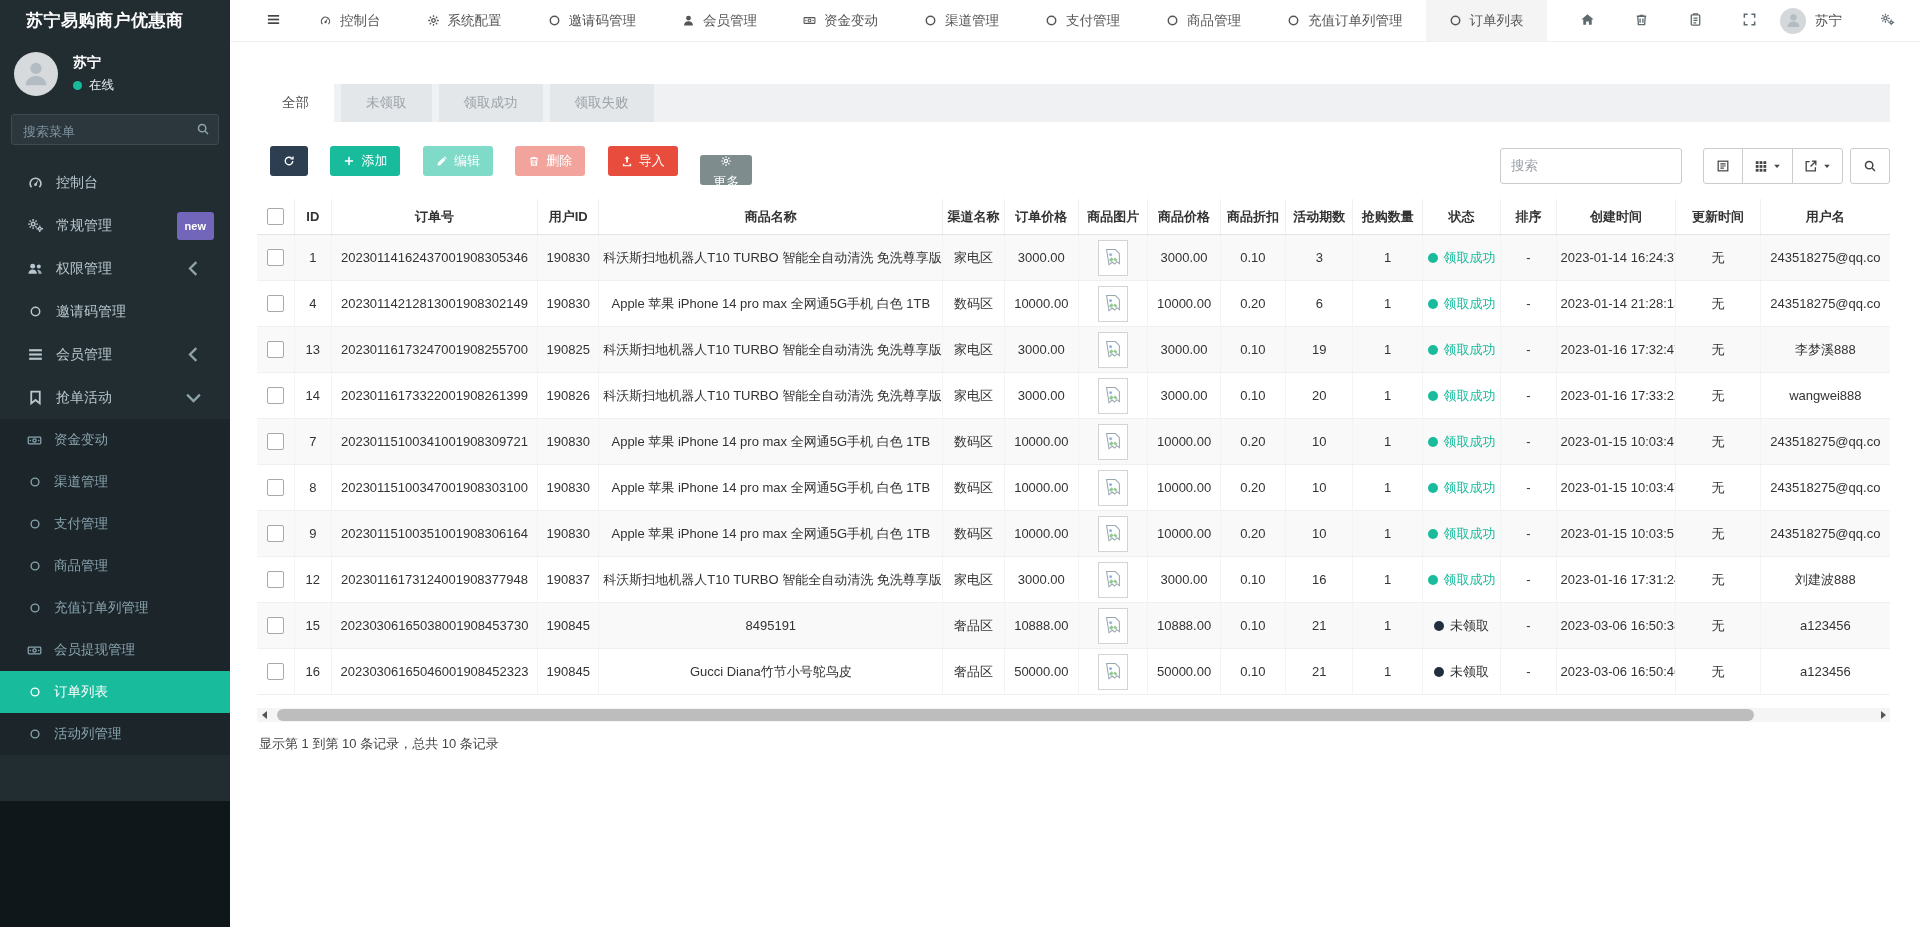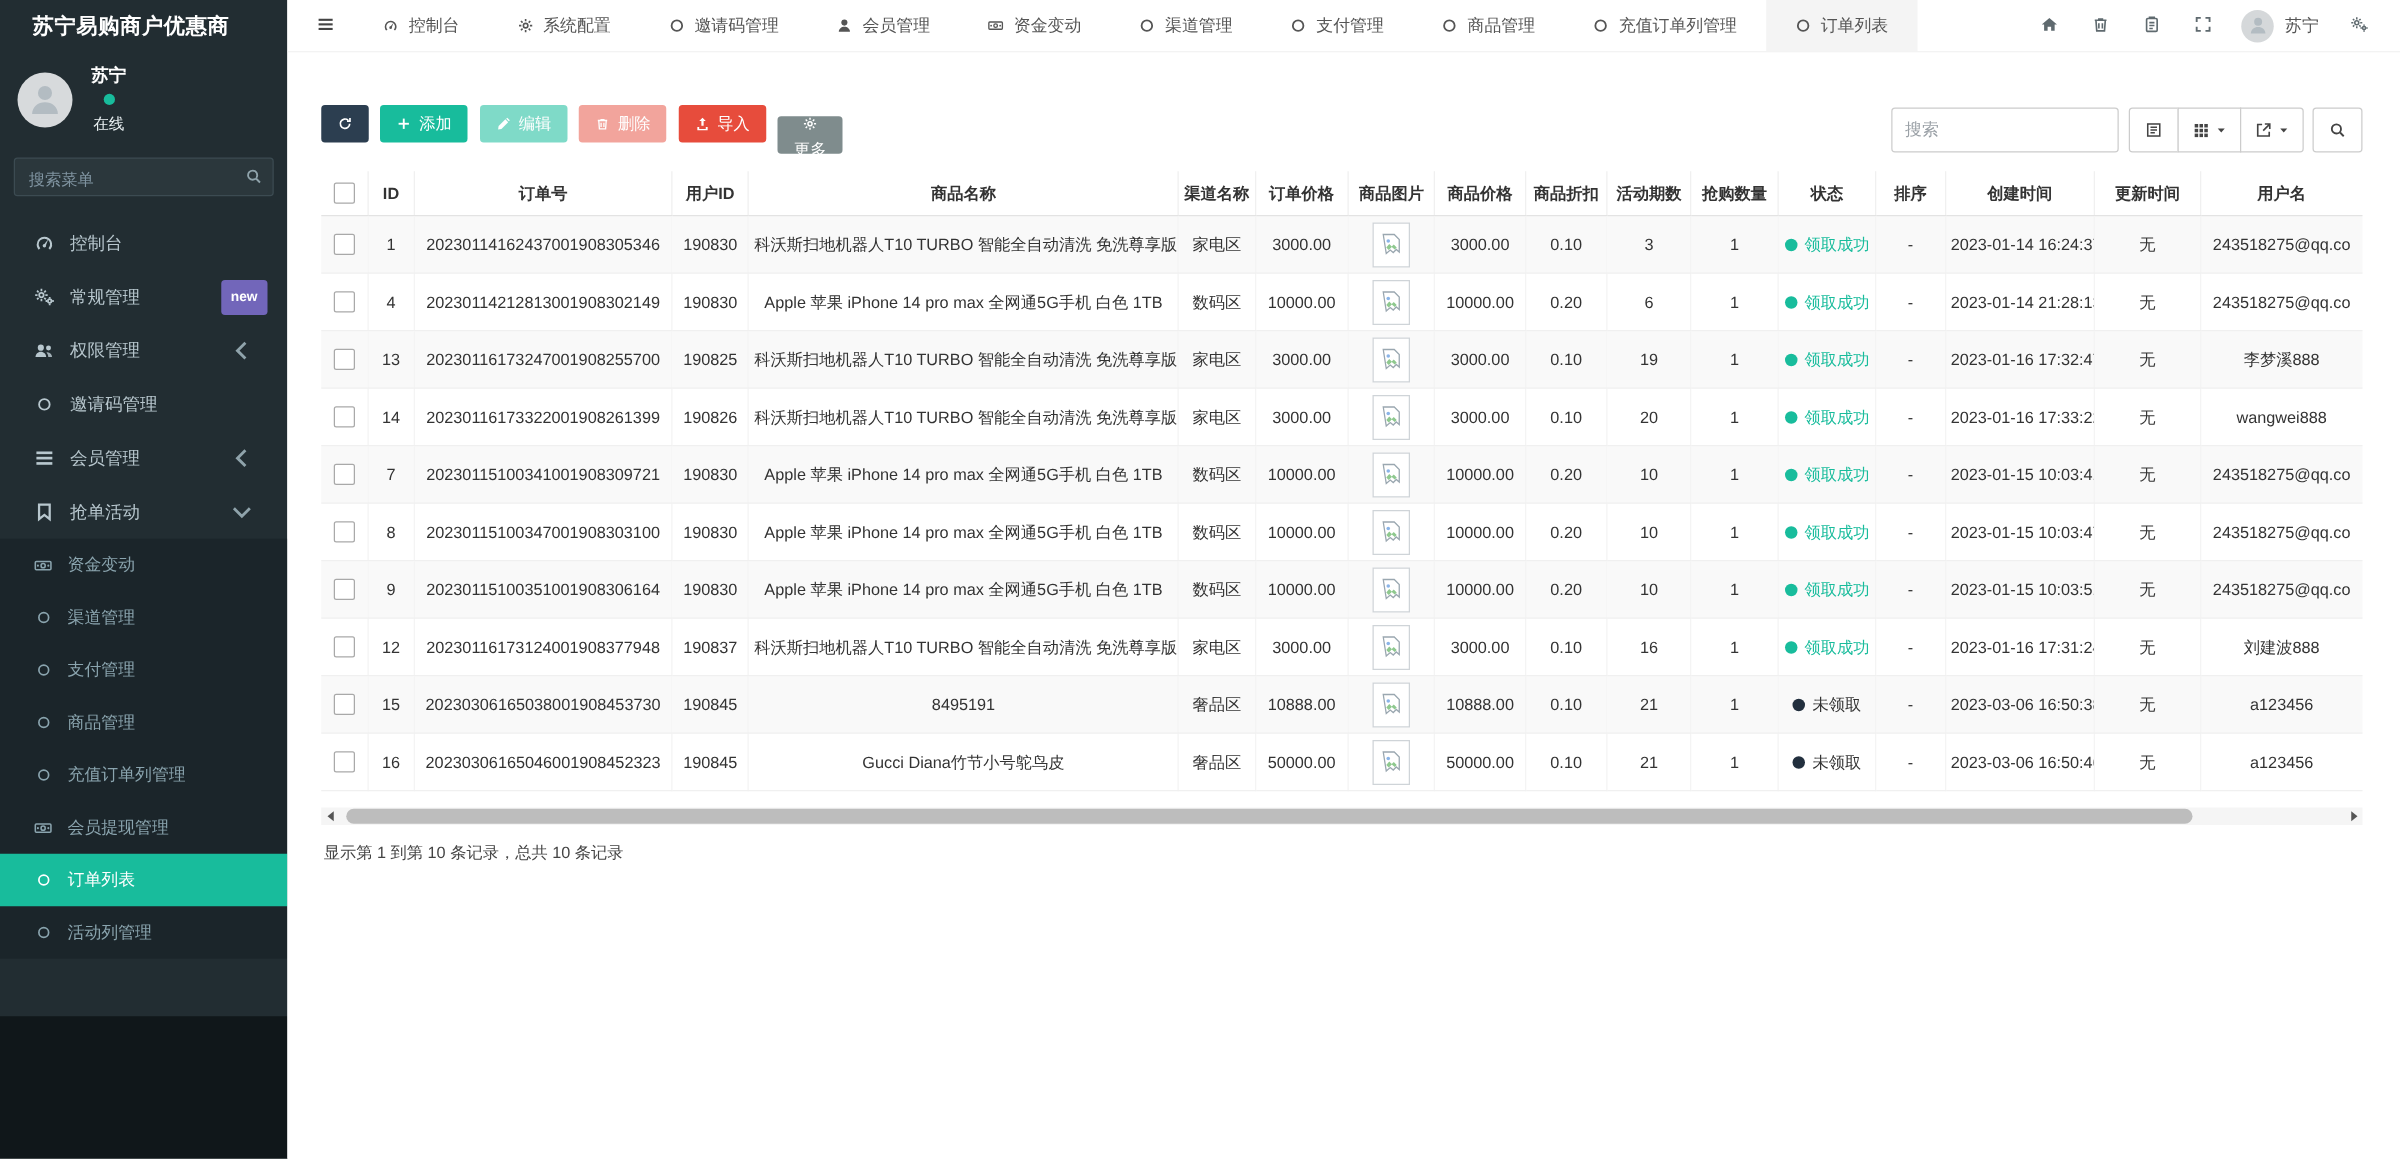--- a/index.html
+++ b/index.html
@@ -4,21 +4,21 @@
 <style>
   html,body{margin:0;padding:0;background:#fff;font-family:"Liberation Sans","DejaVu Sans",sans-serif;color:#333;}
   .app{display:flex;width:1920px;height:927px;overflow:hidden;}
   
   .sidebar{width:230px;flex:0 0 230px;background:#222d32;display:flex;flex-direction:column;}
   .logo{height:42px;line-height:42px;padding-left:26px;color:#fff;font-size:17px;font-weight:bold;letter-spacing:.5px;white-space:nowrap;overflow:hidden;}
   .user-panel{display:flex;align-items:center;gap:15px;padding:10px 14px 12px 14px;}
   .avatar{width:44px;height:44px;border-radius:50%;background:#d7dadc;display:flex;align-items:center;justify-content:center;overflow:hidden;}
   .avatar .ic{width:30px;height:30px;color:#b3bcc2;}
   .uname{color:#fff;font-size:14px;font-weight:bold;margin-bottom:5px;}
-  .ustatus{color:#e8eff1;font-size:12.5px;display:flex;align-items:center;gap:7px;flex-direction:column;}
+  .ustatus{color:#e8eff1;font-size:12.5px;display:flex;align-items:center;gap:7px;}
   .dot{width:9px;height:9px;border-radius:50%;background:var(--accent);display:inline-block;}
   .side-search{margin:6px 11px 16px 11px;position:relative;}
   .side-search input{width:100%;box-sizing:border-box;height:31px;background:#2b373c;border:1px solid #3c4b52;border-radius:3px;color:#cfd8dc;font-size:13px;padding:4px 30px 0 11px;outline:none;}
   .side-search input::placeholder{color:#7f93a0;}
   .side-search .ic{position:absolute;right:9px;top:8px;width:14px;height:14px;color:#8fa3ab;}
   .side-menu{display:block;}
   .sm-item{height:43px;display:flex;align-items:center;padding:0 16px 0 27px;color:#b8c7ce;font-size:14px;cursor:pointer;}
   .sm-item .ic{width:17px;height:17px;margin-right:12px;flex:0 0 17px;}
   .sm-item .ic.small{width:13px;height:13px;flex-basis:13px;margin-left:2px;margin-right:14px;}
   .sm-label{flex:1;white-space:nowrap;overflow:hidden;}
@@ -90,21 +90,21 @@
   
   .hscroll{display:flex;align-items:center;height:14px;margin-top:13px;background:#f5f5f5;}
   .harrow{width:14px;height:14px;display:flex;align-items:center;justify-content:center;cursor:pointer;}
   .tri-l{width:0;height:0;border-right:5px solid #555;border-top:4px solid transparent;border-bottom:4px solid transparent;}
   .tri-r{width:0;height:0;border-left:5px solid #555;border-top:4px solid transparent;border-bottom:4px solid transparent;}
   .htrack{flex:1;height:14px;position:relative;}
   .hthumb{position:absolute;top:1px;left:6px;height:12px;width:92%;background:#bdbdbd;border-radius:6px;cursor:grab;}
   .table-footer{margin:13px 0 0 2px;font-size:13px;color:#444;padding-bottom:30px;}
   .ic{display:inline-flex;}
   .ic svg{width:100%;height:100%;display:block;}
-  button{font-family:inherit;}
+  button{font-family:inherit;margin-left:13px;}
 </style>
 </head>
 <body>
 
 <div class="app">
   <aside class="sidebar">
     <div class="logo">苏宁易购商户优惠商</div>
     <div class="user-panel">
       <div class="avatar">
           <span class="ic">
@@ -417,20 +417,28 @@
                 <path d="M6.5 1.2v2M6.5 9.8v2M1.2 6.5h2M9.8 6.5h2M2.8 2.8 4.1 4.1M8.9 8.9l1.3 1.3M2.8 10.2 4.1 8.9M8.9 4.1l1.3-1.3"></path>
                 <circle cx="13.5" cy="11.5" r="1.5"></circle>
                 <path d="M13.5 8v1.4M13.5 13.6V15M10 11.5h1.4M15.6 11.5H17"></path>
               </svg>
             </span></button>
         </div>
     </header>
 
     <main class="content">
       <section class="panel">
+        <div class="panel-heading">
+          <div class="tabs" id="tabs" style="display:flex;">
+              <div class="tab active">全部</div>
+              <div class="tab">未领取</div>
+              <div class="tab">领取成功</div>
+              <div class="tab">领取失败</div>
+            </div>
+        </div>
         <div class="panel-body">
           <div class="toolbar">
             <div class="toolbar-left">
               <button class="btn btn-refresh">
                   <span class="ic">
                     <svg viewBox="0 0 16 16" fill="none" stroke="currentColor" stroke-width="1.8">
                       <path d="M13 8a5 5 0 1 1-1.6-3.7"></path>
                       <path d="M13.3 1.9v3.2h-3.2"></path>
                     </svg>
                   </span>

